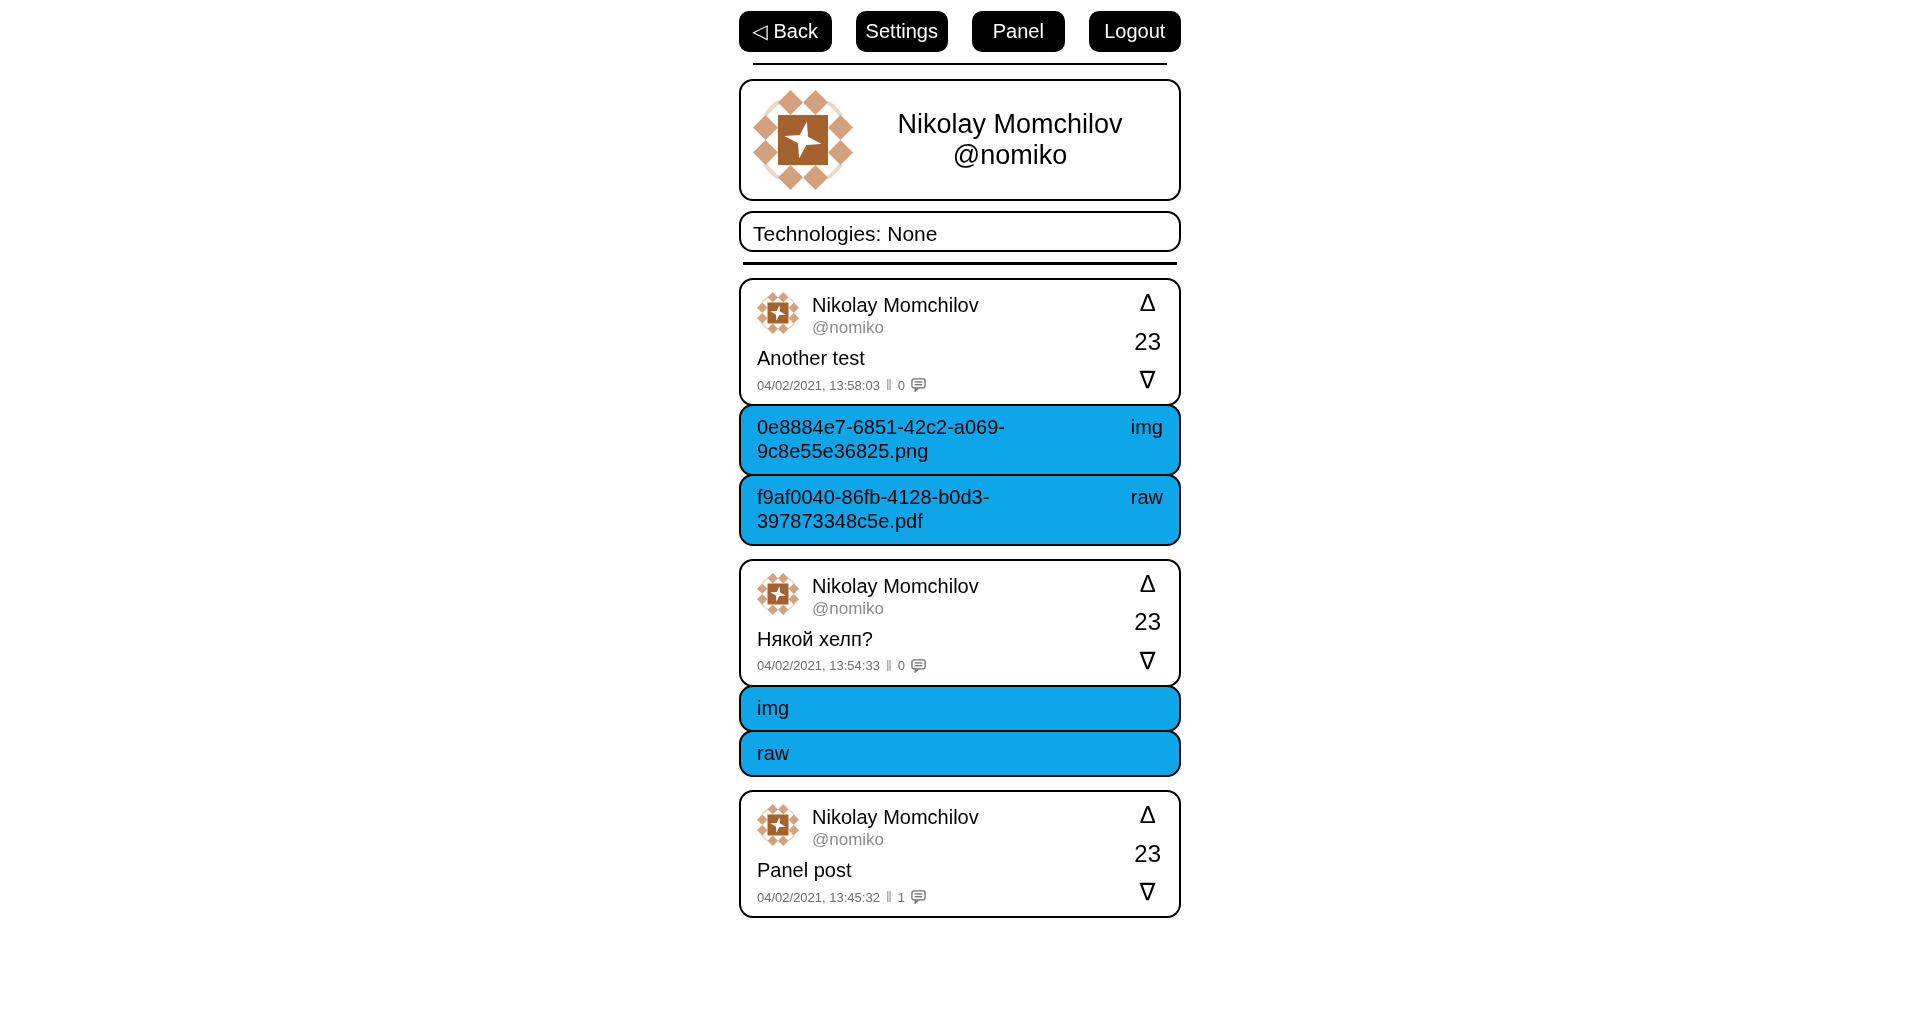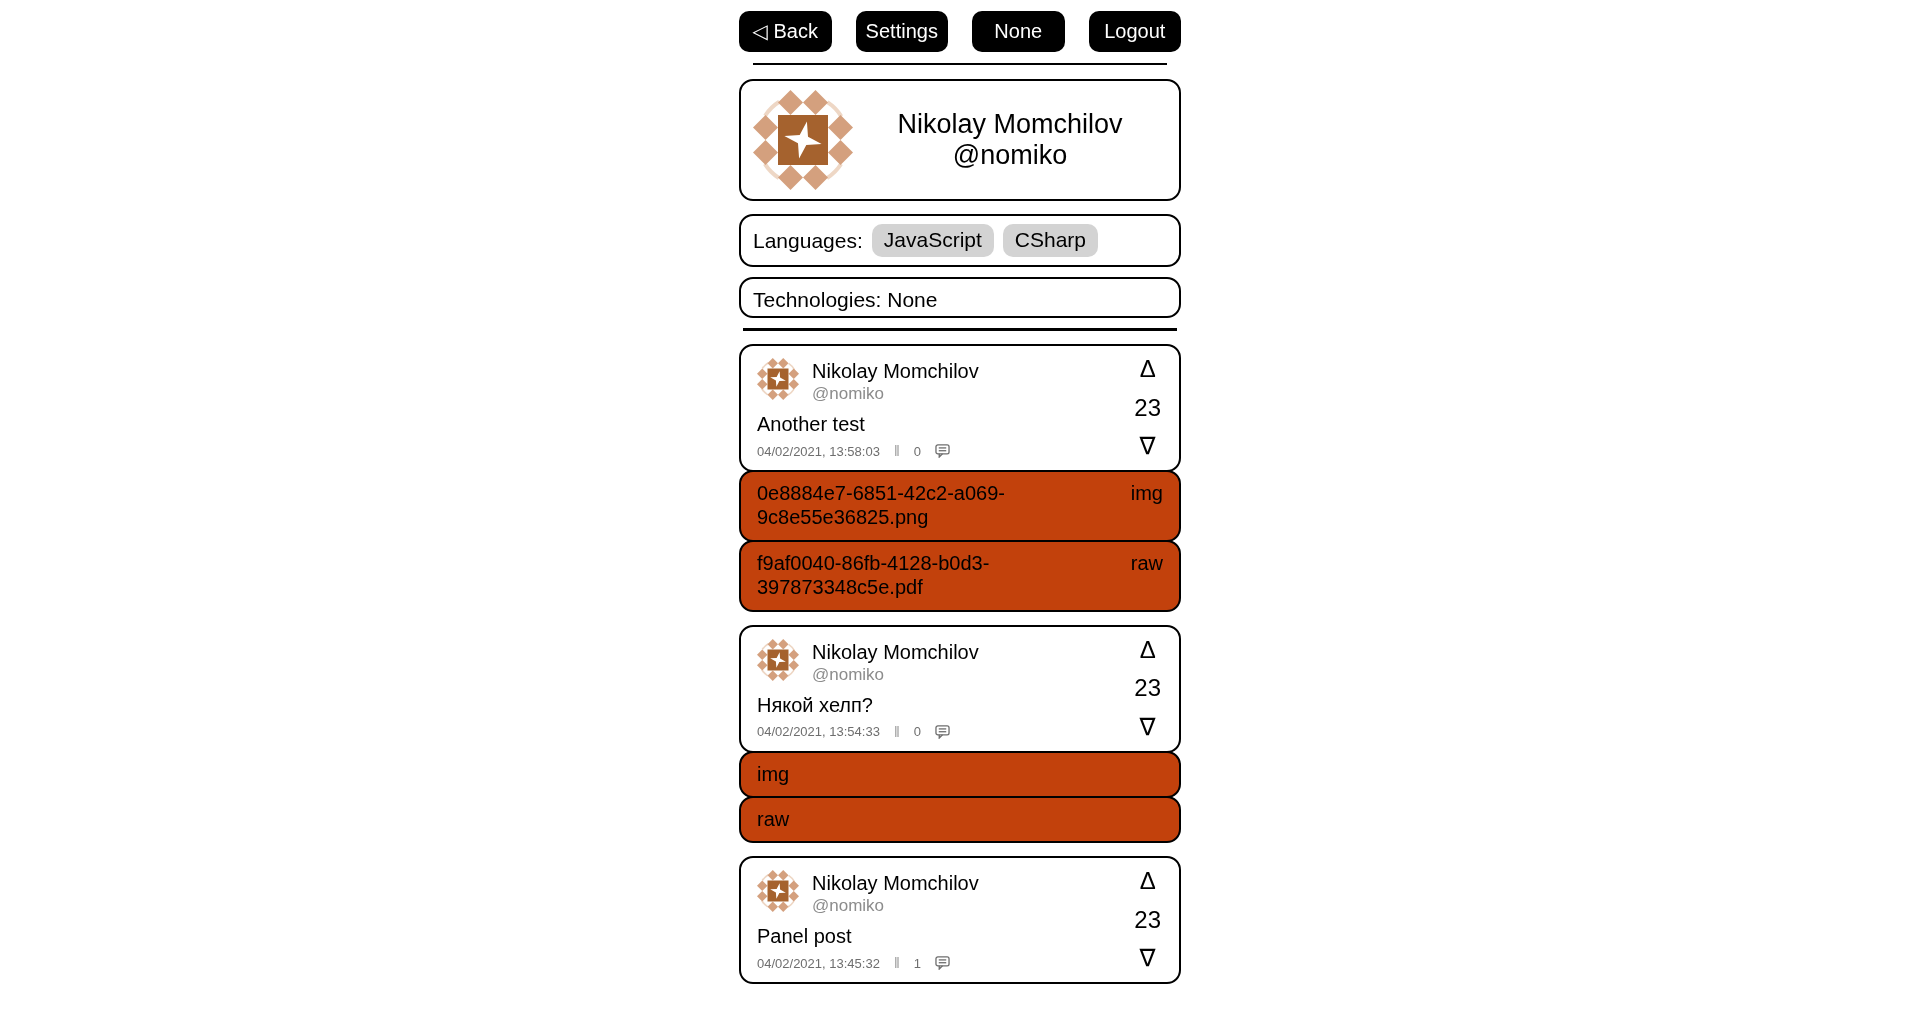--- a/index.html
+++ b/index.html
@@ -53,53 +53,53 @@
   .post-group { margin-top: 13px; }
   .post-card { position: relative; padding: 12px 16px 11px; z-index: 2; }
   .post-header { display: flex; gap: 13px; align-items: flex-start; }
   .avatar-sm { width: 42px; height: 42px; flex: 0 0 auto; }
   .avatar-sm svg { width: 100%; height: 100%; display: block; }
   .post-author { font-size: 20px; line-height: 1.1; padding-top: 2px; }
   .post-handle { font-size: 17px; color: #8c8c8c; margin-top: 2px; }
   .post-title { font-size: 20px; margin-top: 9px; }
   .post-meta {
     margin-top: 7px; font-size: 13px; color: #6e6e6e;
-    display: flex; align-items: center; gap: 14px;
+    display: flex; align-items: center; gap: 6px;
   }
   .meta-sep { font-size: 14px; color: #9a9a9a; }
   .comment-icon svg { display: block; }
   .votes {
     position: absolute; top: 11px; right: 18px; bottom: 12px;
     display: flex; flex-direction: column; align-items: center;
     justify-content: space-between;
   }
   .vote-arrow { font-size: 24px; line-height: 1; cursor: pointer; background: none; border: none; padding: 0; font-family: inherit; color: #000; }
   .vote-count { font-size: 24px; }
 
   
   .attachment {
     margin-top: -2px;
     border: 2px solid #000; border-radius: 14px;
-    background: #c2410c;
+    background: #0ea5e9;
     display: flex; justify-content: space-between; align-items: flex-start;
     padding: 9px 16px 10px;
     cursor: pointer;
   }
   .attachment-name { font-size: 20px; line-height: 1.22; width: 302px; overflow-wrap: break-word; }
   .attachment-type { font-size: 20px; line-height: 1.22; }
 </style>
 </head>
 <body>
 
 <div class="page">
 
   <div class="nav">
     <button><span>◁</span> <span>Back</span></button>
     <button>Settings</button>
-    <button>None</button>
+    <button>Panel</button>
     <button>Logout</button>
   </div>
 
   <hr class="sep">
 
   <div class="card profile-card">
     <div class="avatar-lg">
   <svg viewBox="0 0 100 100" xmlns="http://www.w3.org/2000/svg" aria-hidden="true">
     <circle cx="50" cy="50" r="45" fill="none" stroke="#eed7c5" stroke-width="4" stroke-dasharray="20 50.7" stroke-dashoffset="-25.3"></circle>
     <g fill="#d4a07e">
@@ -115,25 +115,20 @@
     <rect x="25" y="25" width="50" height="50" fill="#a5622e"></rect>
     <path d="M53.9 31.4 L55 46.7 L68.6 54 L53.3 55 L46.1 68.6 L45 53.3 L31.4 46 L46.7 45 Z" fill="#ffffff"></path>
   </svg>
 </div>
     <div class="profile-names">
       <div>Nikolay Momchilov</div>
       <div>@nomiko</div>
     </div>
   </div>
 
-  <div class="card lang-card">
-    <span>Languages:</span>
-    <span class="pill">JavaScript</span>
-    <span class="pill">CSharp</span>
-  </div>
 
   <div class="card tech-card">
     <span>Technologies: None</span>
   </div>
 
   <hr class="sep2">
 
   <div class="post-group">
     <div class="card post-card">
       <div class="post-header">

